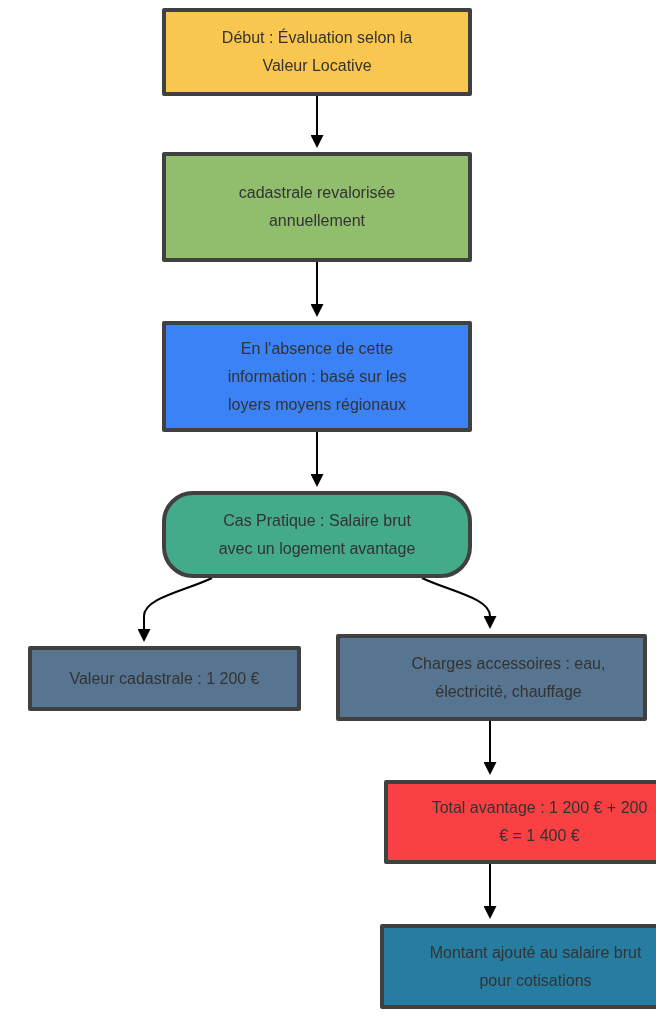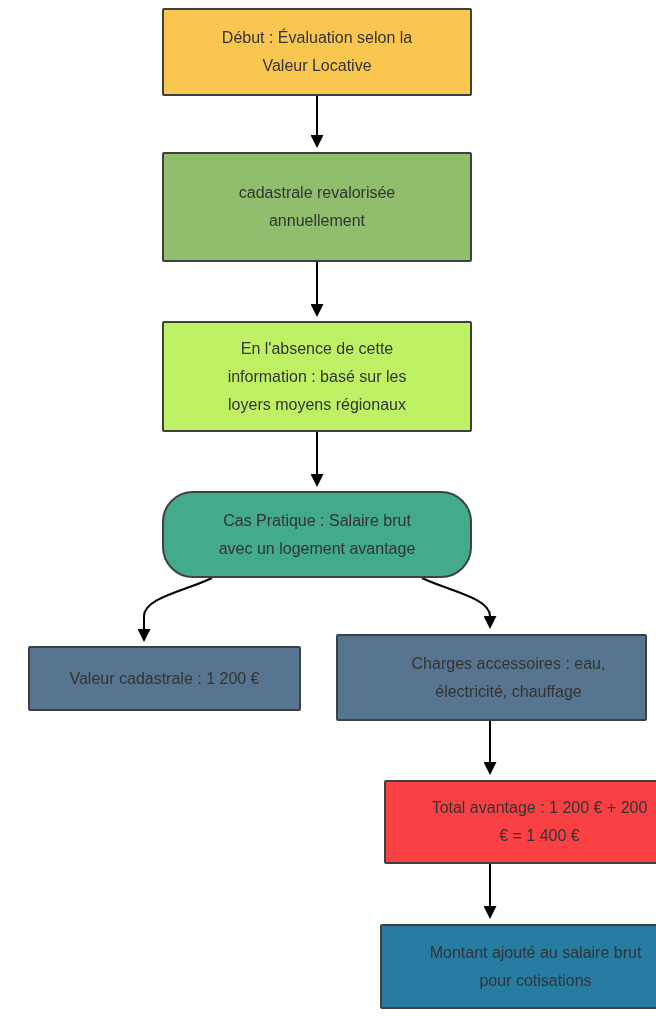--- a/index.html
+++ b/index.html
@@ -18,21 +18,21 @@
   .edges {
     position: absolute;
     left: 0;
     top: 0;
     width: 656px;
     height: 1024px;
   }
   .node {
     position: absolute;
     box-sizing: border-box;
-    border: 2px solid #404040;
+    border: 4px solid #404040;
     border-radius: 2px;
     display: flex;
     flex-direction: column;
     align-items: center;
     justify-content: center;
     text-align: center;
     color: #333333;
     font-size: 16px;
     line-height: 28px;
   }
@@ -74,21 +74,21 @@
   <div class="node n-0" style="background: rgb(249, 199, 79);">
     <span class="ln">Début : Évaluation selon la</span>
     <span class="ln">Valeur Locative</span>
   </div>
 
   <div class="node n-1" style="background: rgb(144, 190, 109);">
     <span class="ln">cadastrale revalorisée</span>
     <span class="ln">annuellement</span>
   </div>
 
-  <div class="node n-2" style="background: #bef264;">
+  <div class="node n-2" style="background: #3b82f6;">
     <span class="ln">En l'absence de cette</span>
     <span class="ln">information : basé sur les</span>
     <span class="ln">loyers moyens régionaux</span>
   </div>
 
   <div class="node n-3" style="background: rgb(67, 170, 139);">
     <span class="ln">Cas Pratique : Salaire brut</span>
     <span class="ln">avec un logement avantage</span>
   </div>
 

